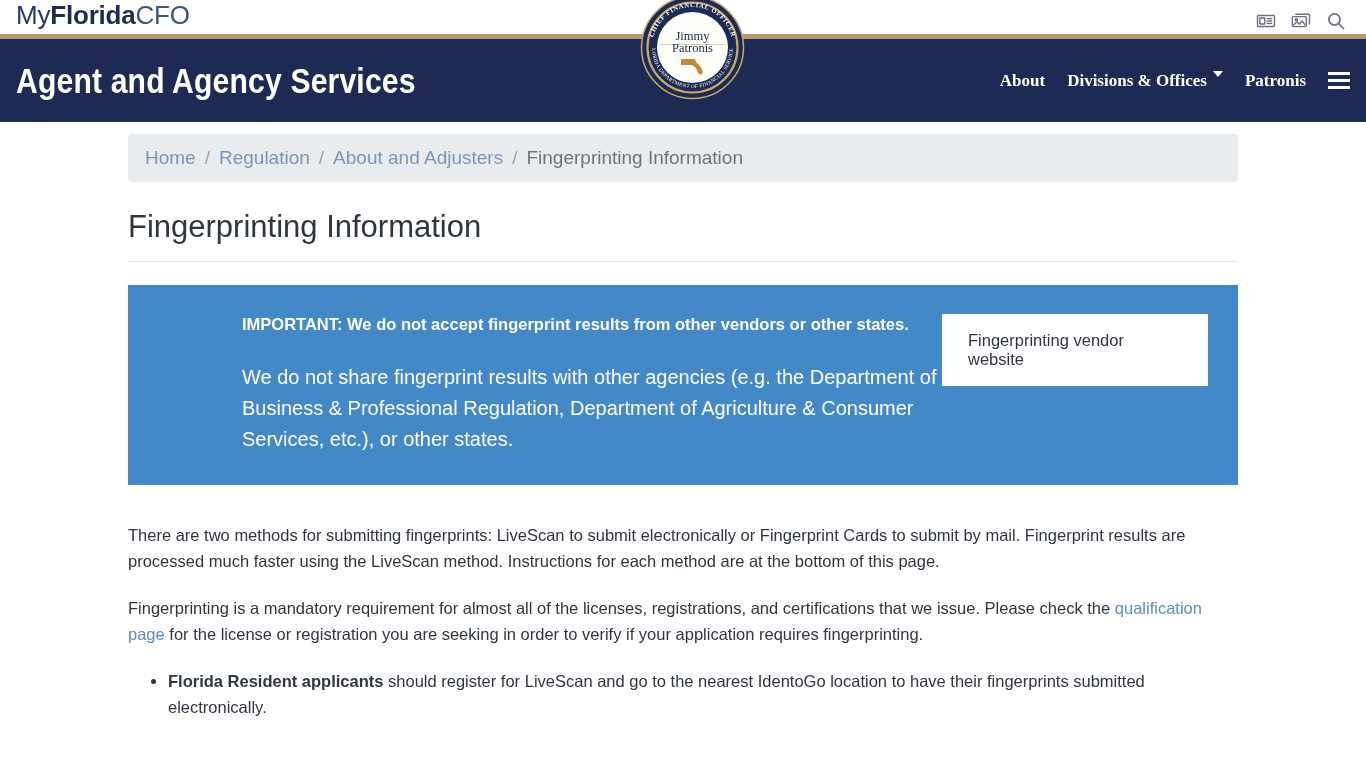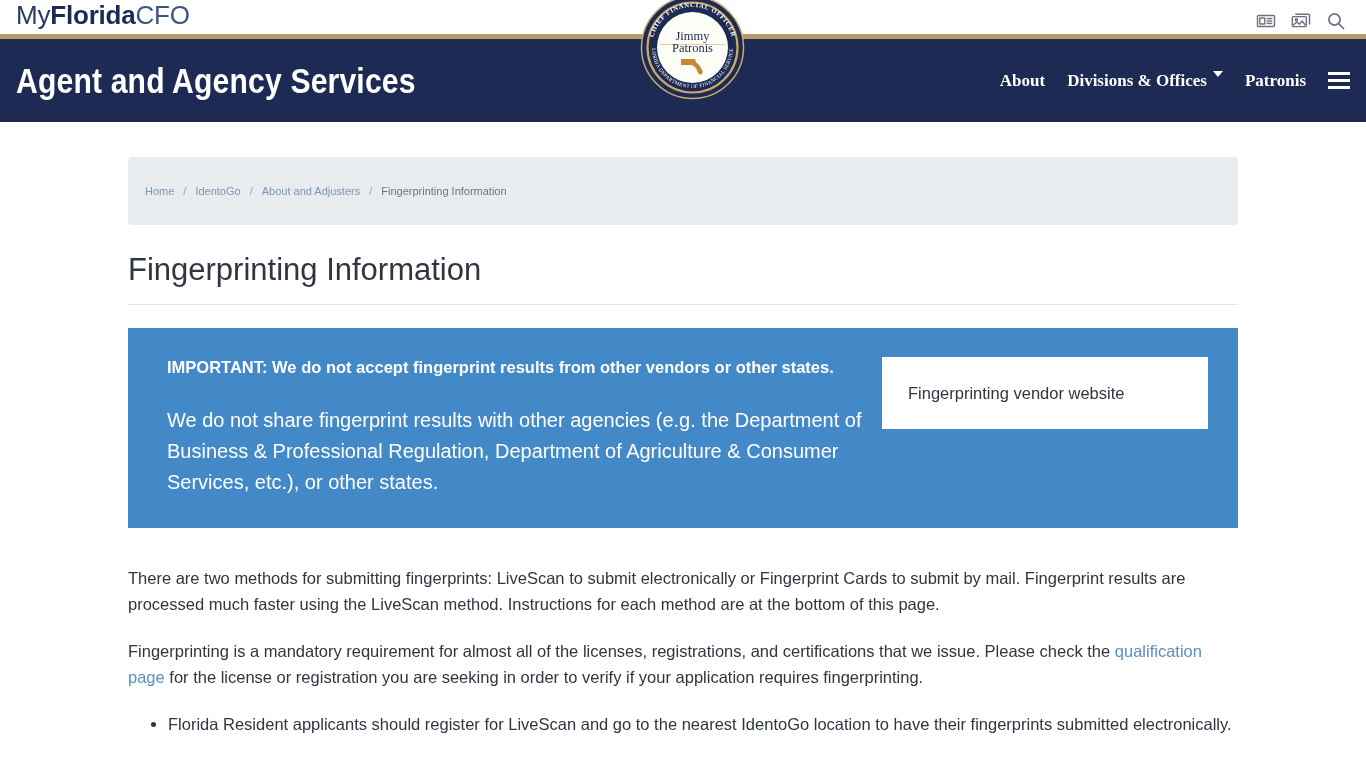--- a/index.html
+++ b/index.html
@@ -99,25 +99,25 @@
   .page {
     padding: 0 0 0 0;
   }
   .container {
     width: 1110px;
     margin: 0 auto;
     padding-left: 0;
   }
 
   .breadcrumb-bar {
-    margin-top: 35px;
+    margin-top: 12px;
     background: #e9ecef;
     border-radius: 4px;
-    padding: 28px 17px;
-    font-size: 11px;
+    padding: 13px 17px;
+    font-size: 19px;
     color: #6c757d;
     display: flex;
     align-items: center;
     flex-wrap: wrap;
     font-family: "Liberation Sans", sans-serif;
   }
   .breadcrumb-bar a {
     color: #7b95b8;
     text-decoration: none;
     cursor: pointer;
@@ -135,42 +135,42 @@
     font-family: "Liberation Sans", sans-serif;
   }
 
   
   .alert-blue {
     margin-top: 23px;
     background: #4389c8;
     padding: 28px 30px 30px 39px;
     display: flex;
     align-items: flex-start;
-    justify-content: space-between;
+    justify-content: flex-end;
     min-height: 165px;
   }
   .alert-text { max-width: 700px; }
   .alert-heading {
     color: #ffffff;
     font-size: 16.5px;
     font-weight: 700;
     line-height: 1.4;
     margin: 0 0 26px 0;
     font-family: "Liberation Sans", sans-serif;
   }
   .alert-body {
     color: #ffffff;
     font-size: 20px;
     line-height: 1.55;
     margin: 0;
     font-family: "Liberation Sans", sans-serif;
   }
   .vendor-card {
     background: #ffffff;
-    width: 326px;
+    width: 266px;
     min-height: 72px;
     display: flex;
     align-items: center;
     padding: 0 26px;
     margin-top: 1px;
     flex: 0 0 auto;
     cursor: pointer;
   }
   .vendor-card span {
     font-size: 16.5px;
@@ -183,21 +183,21 @@
     margin-top: 38px;
     font-size: 16.5px;
     line-height: 1.55;
     color: #2f3640;
     font-family: "Liberation Sans", sans-serif;
   }
   .copy p { margin: 0 0 22px 0; }
   .copy a { color: #5a8ec4; text-decoration: none; cursor: pointer; }
   .copy ul { margin: 0; padding-left: 40px; }
   .copy li { margin-bottom: 26px; }
-  .copy li b { font-weight: 400; }
+  .copy li b { font-weight: 700; }
 </style>
 </head>
 <body>
 
 <div class="topbar">
   <div class="brand">
     <span class="b-my">My</span><span class="b-fl">Florida</span><span class="b-cfo">CFO</span>
   </div>
 
   <div class="top-icons">
@@ -272,21 +272,21 @@
     </div>
   </div>
 </div>
 
 <div class="page">
   <div class="container">
 
     <div class="breadcrumb-bar">
       <a>Home</a>
       <span class="sep">/</span>
-      <a>IdentoGo</a>
+      <a>Regulation</a>
       <span class="sep">/</span>
       <a>About and Adjusters</a>
       <span class="sep">/</span>
       <span class="current">Fingerprinting Information</span>
     </div>
 
     <h1 class="page-title">Fingerprinting Information</h1>
 
     <div class="alert-blue">
       <div class="alert-text">

